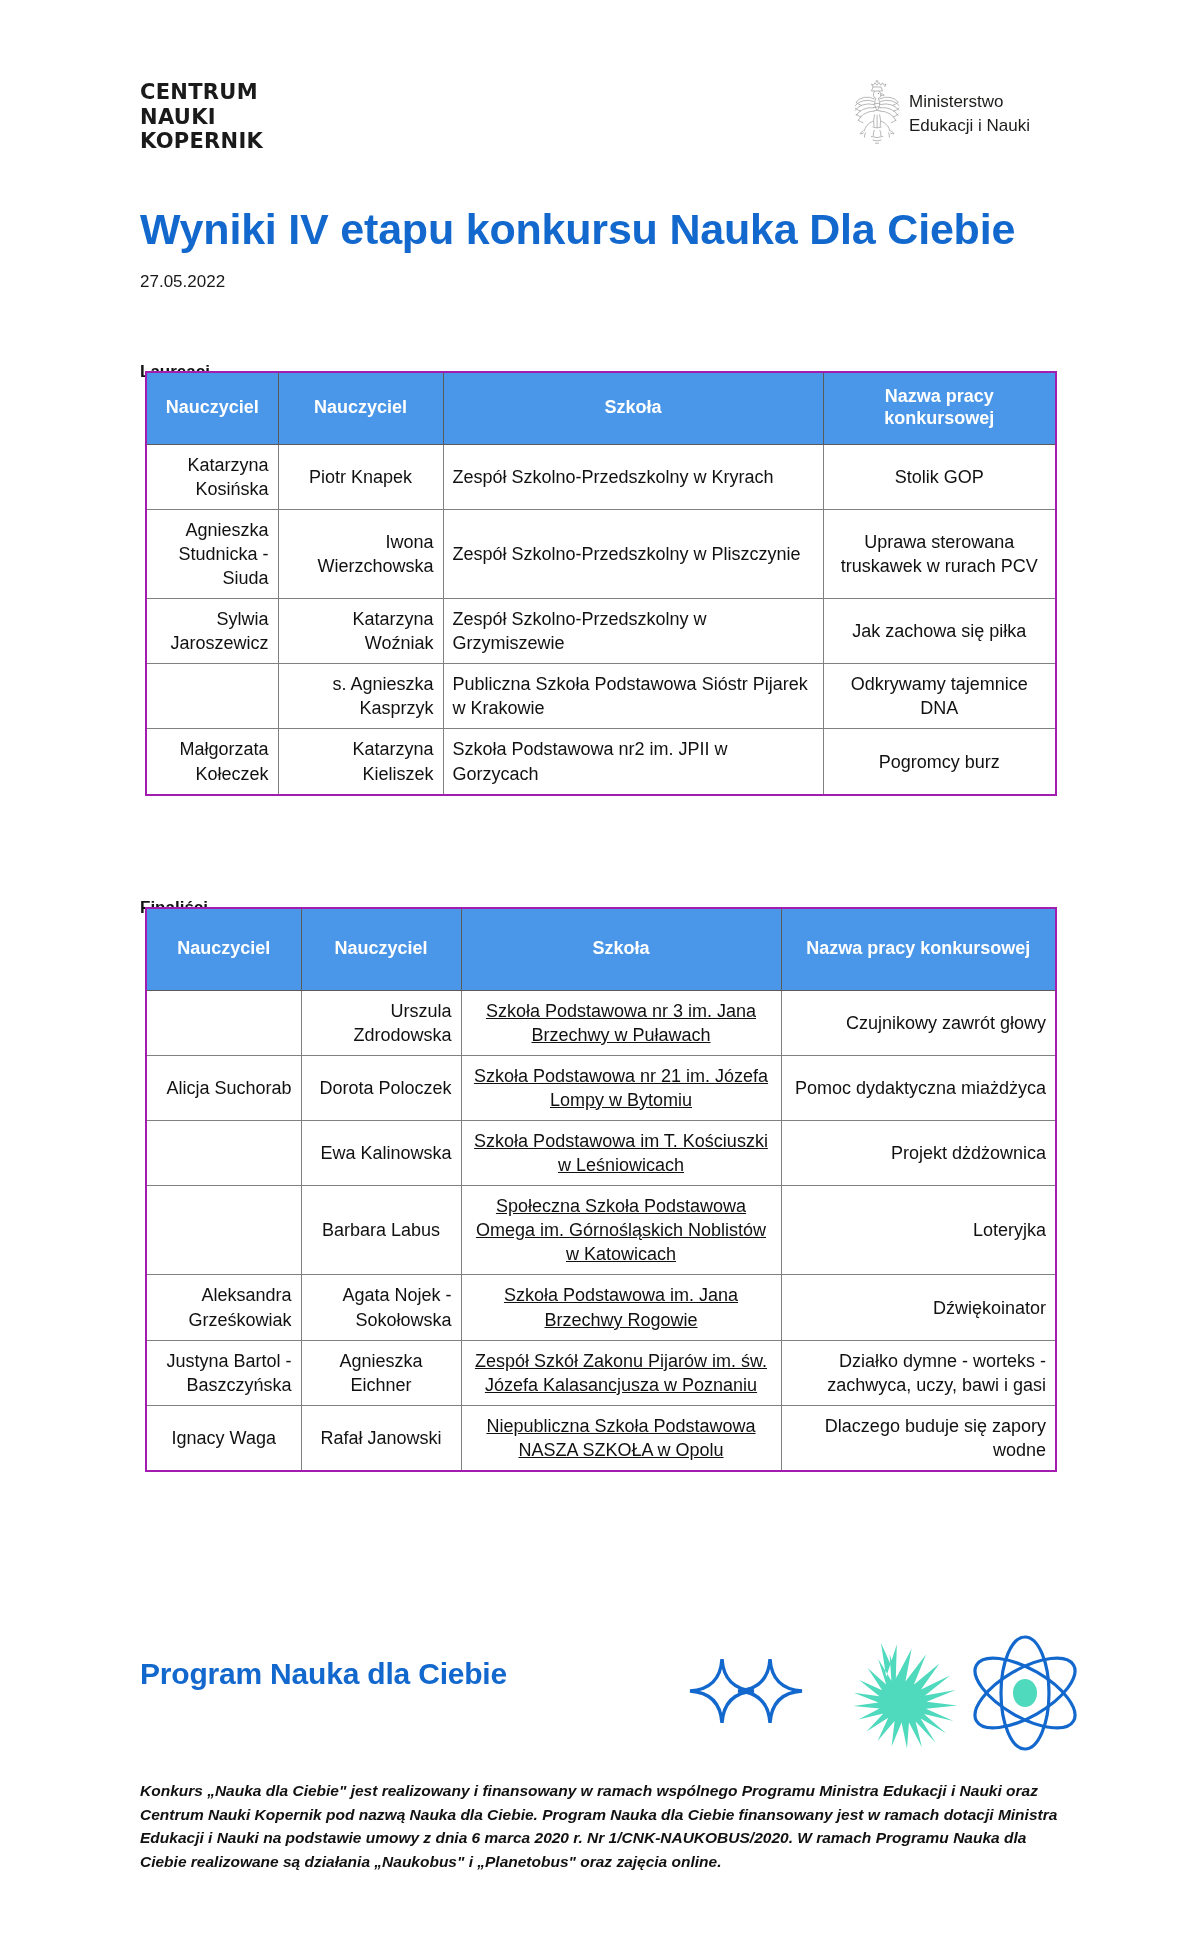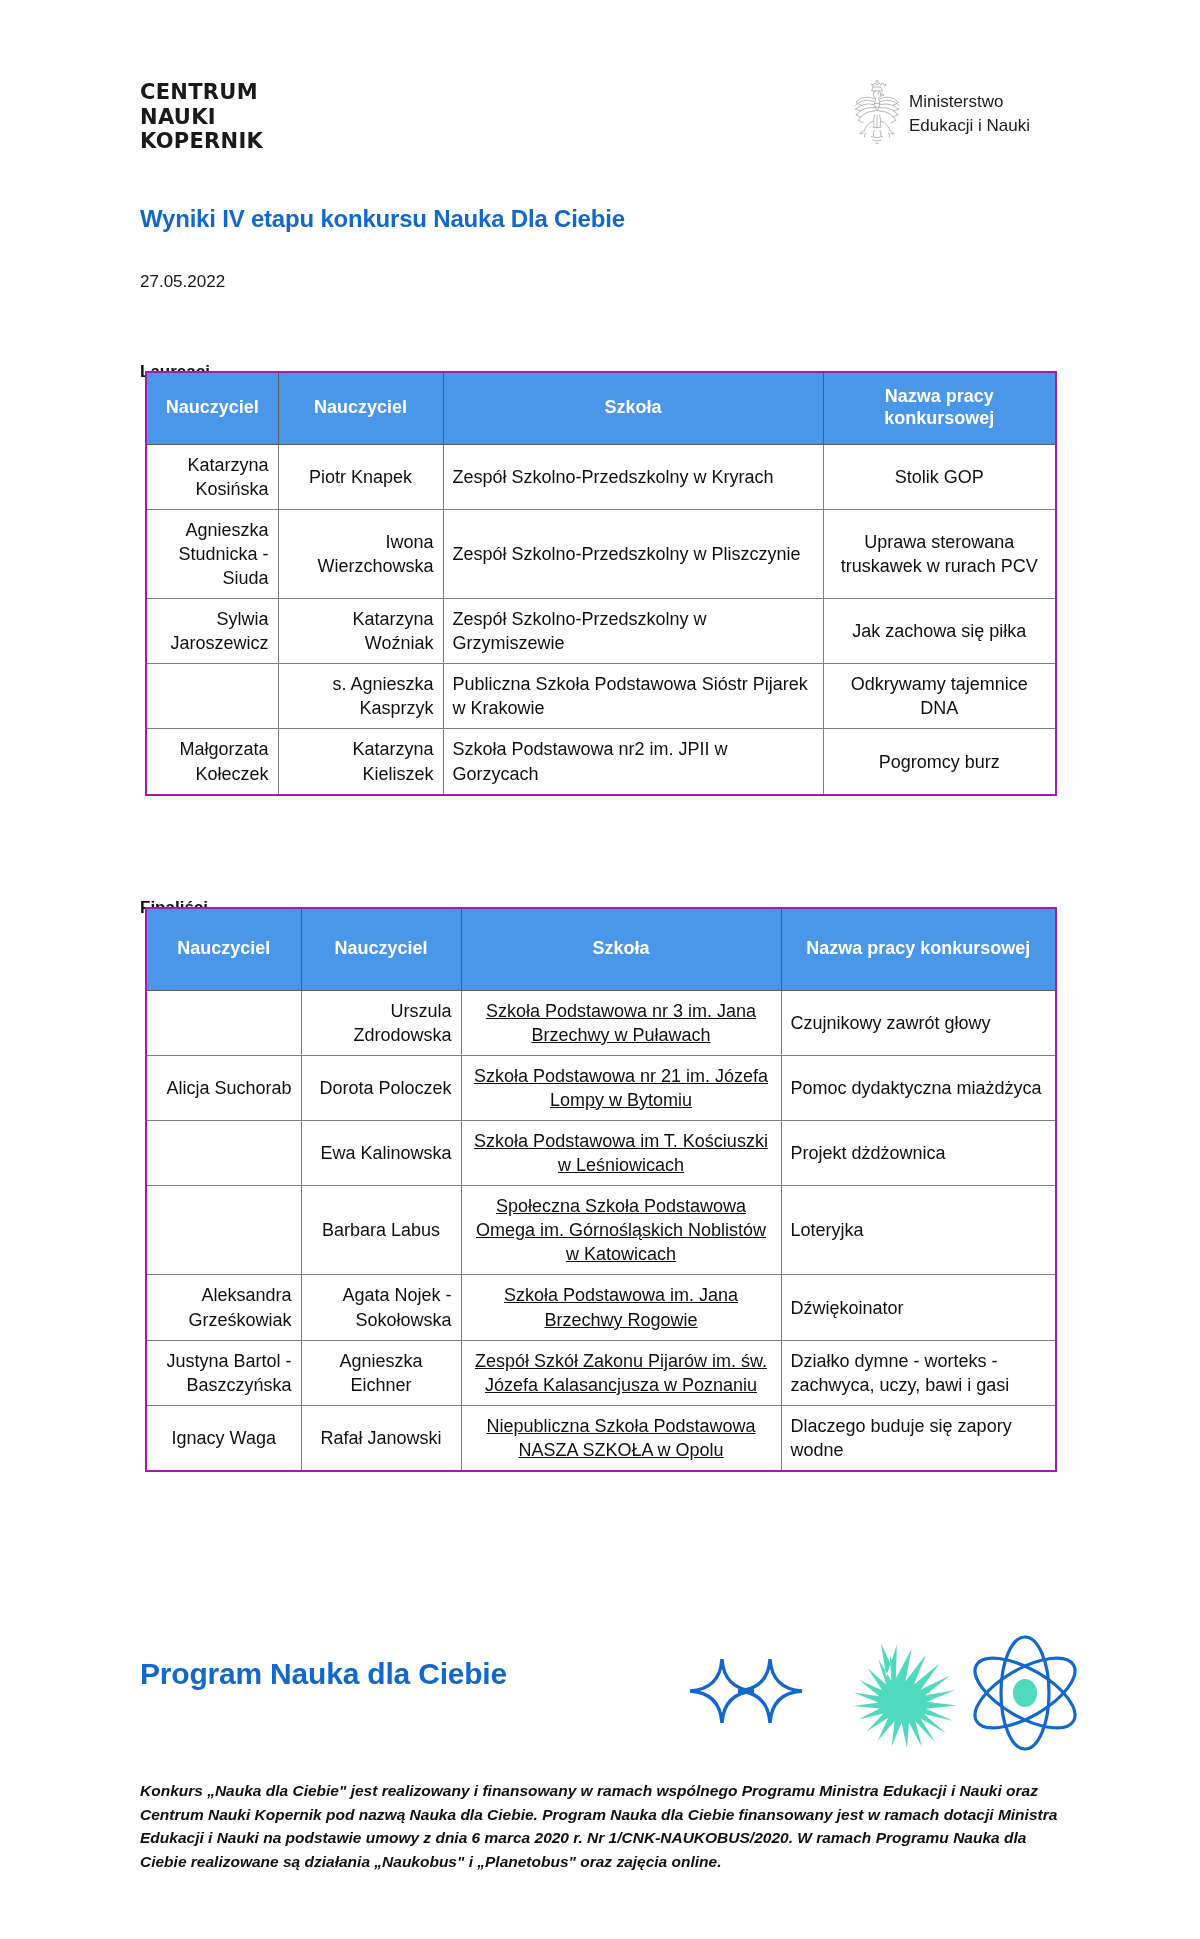--- a/index.html
+++ b/index.html
@@ -47,21 +47,21 @@
     font-size: 17px;
     line-height: 1.42;
     color: #1d1d1b;
     white-space: nowrap;
   }
 
   
   .title {
     position: absolute;
     left: 140px; top: 205px;
-    font-size: 24px;
+    font-size: 43px;
     font-weight: 700;
     color: #1368cd;
     letter-spacing: -0.2px;
     white-space: nowrap;
   }
   .date {
     position: absolute;
     left: 140px; top: 272px;
     font-size: 17px;
     color: #1a1a1a;
@@ -125,21 +125,21 @@
   
   #tbl-finalisci { left: 145px; }
   #tbl-finalisci th { height: 82px; }
   #tbl-finalisci .c1 { width: 155px; }
   #tbl-finalisci .c2 { width: 160px; }
   #tbl-finalisci .c3 { width: 320px; }
   #tbl-finalisci .c4 { width: 275px; }
   #tbl-finalisci td.col1 { text-align: right; }
   #tbl-finalisci td.col2 { text-align: right; }
   #tbl-finalisci td.col3 { text-align: center; text-decoration: underline; }
-  #tbl-finalisci td.col4 { text-align: left; }
+  #tbl-finalisci td.col4 { text-align: right; }
   #tbl-finalisci tr.center2 td.col2 { text-align: center; }
   #tbl-finalisci tr.center1 td.col1 { text-align: center; }
 
   
   .program-block {
     position: absolute;
     left: 140px; top: 1633px;
     width: 940px;
     height: 120px;
   }

